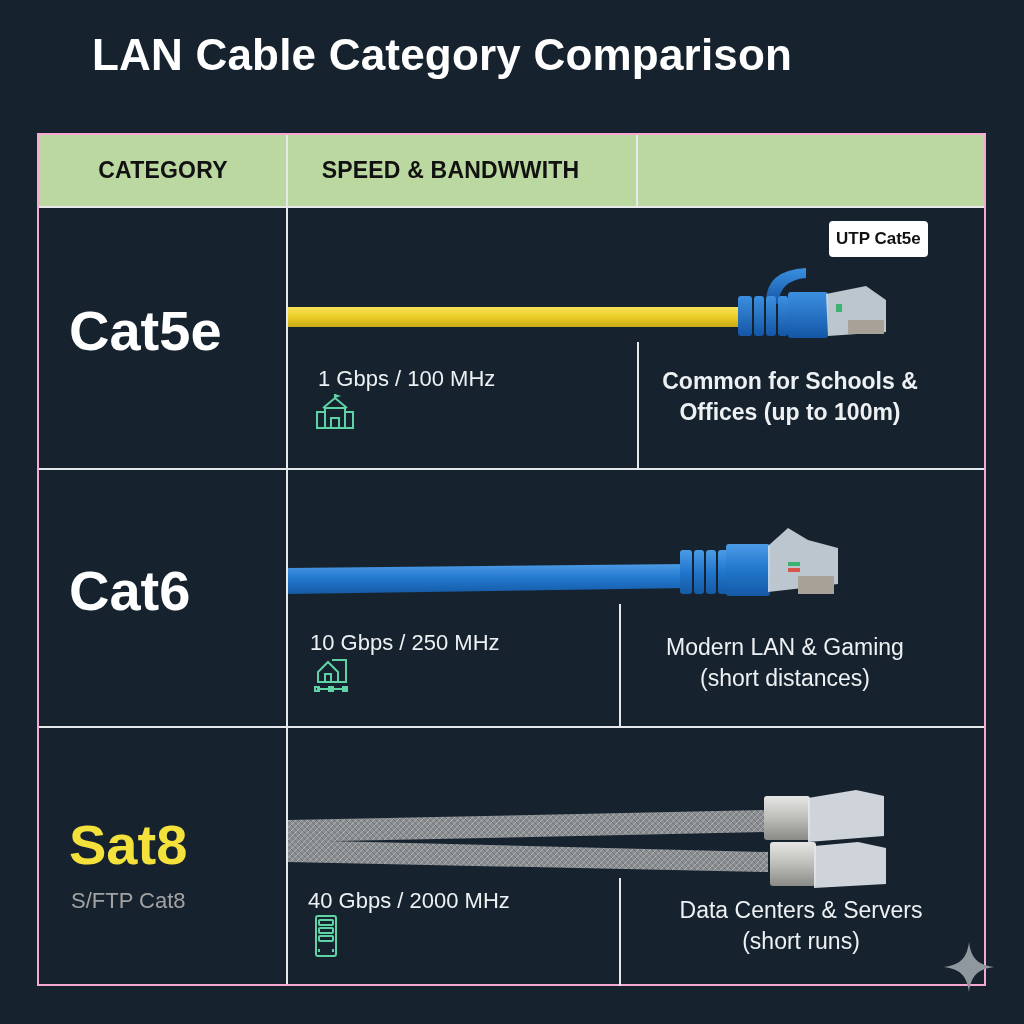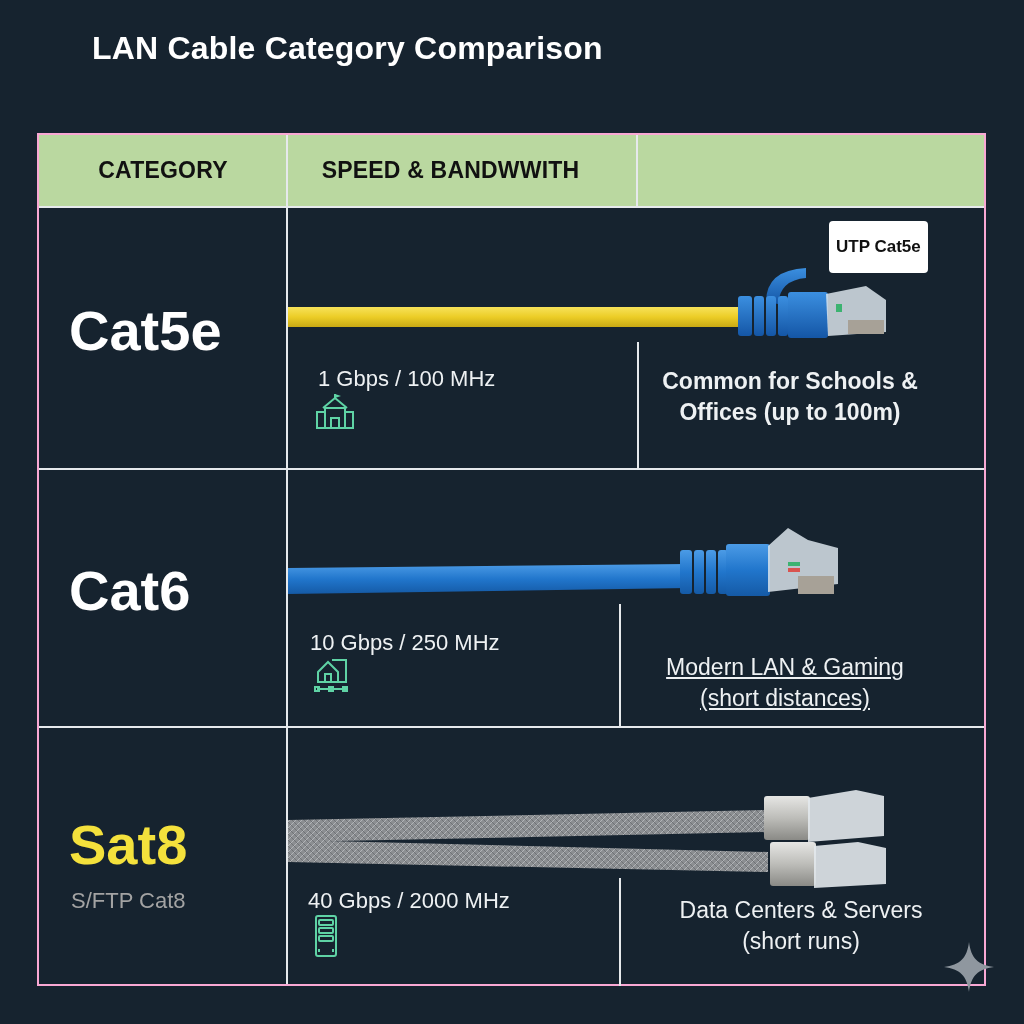--- a/index.html
+++ b/index.html
@@ -4,21 +4,21 @@
 <style>
   html, body { margin:0; padding:0; }
   body {
     width:1024px; height:1024px; overflow:hidden; position:relative;
     background:#16232f;
     font-family:"Liberation Sans", "DejaVu Sans", sans-serif;
     color:#fff;
   }
   .title {
     position:absolute; left:92px; top:30px;
-    font-size:32px; font-weight:bold; letter-spacing:0.2px; color:#ffffff;
+    font-size:44px; font-weight:bold; letter-spacing:0.2px; color:#ffffff;
     font-family:"Liberation Sans", sans-serif;
   }
   .table {
     position:absolute; left:37px; top:133px; width:949px; height:853px;
     border:2px solid #f9a8d4; box-sizing:border-box;
   }
   .hdr {
     position:absolute; left:0; top:0; width:100%; height:73px;
     background:#bad8a0; border-bottom:2px solid #e6e9ec; box-sizing:border-box;
   }
@@ -29,21 +29,21 @@
   .vline { position:absolute; width:2px; background:#e6e9ec; }
   .hline { position:absolute; height:2px; background:#e6e9ec; left:0; width:100%; }
   .cat-name {
     position:absolute; font-size:56px; font-weight:bold; color:#fff;
   }
   .cat-sub { position:absolute; font-size:22px; color:#a3a3a3; }
   .speed { position:absolute; font-size:22px; color:#eef1f3; }
   .usecase { position:absolute; font-size:23px; color:#eef1f3; text-align:center; line-height:31px; }
   .badge {
     position:absolute; background:#fff; color:#111; font-size:17px; font-weight:bold;
-    padding:16px 7px; border-radius:4px;
+    padding:8px 7px; border-radius:4px;
   }
   .icon { position:absolute; }
   .cable { position:absolute; }
   .sparkle { position:absolute; left:944px; top:942px; }
 </style>
 </head>
 <body>
 
 <div class="title">LAN Cable Category Comparison</div>
 
@@ -141,21 +141,21 @@
       <path d="M4 14 L14 4 L24 14 L24 24 L4 24 z"></path>
       <rect x="11" y="16" width="6" height="8"></rect>
       <path d="M18 2 L32 2 L32 24 L24 24"></path>
       <line x1="3" y1="31" x2="32" y2="31"></line>
       <rect x="1" y="29" width="4" height="4"></rect>
       <rect x="15" y="29" width="4" height="4"></rect>
       <rect x="29" y="29" width="4" height="4"></rect>
     </g>
   </svg>
 
-  <div class="usecase" style="left:640px;top:652px;width:290px;text-decoration:underline;">
+  <div class="usecase" style="left:640px;top:632px;width:290px;">
     <div>Modern LAN &amp; Gaming</div>
     <div>(short distances)</div>
   </div>
 </div>
 
 <div>
   <div class="cat-name" style="left:69px;top:812px;color:#f4e13c;">Sat8</div>
   <div class="cat-sub" style="left:71px;top:888px;">S/FTP Cat8</div>
 
   <svg class="cable" style="left:288px;top:780px;" width="600" height="110" viewBox="0 0 600 110">

